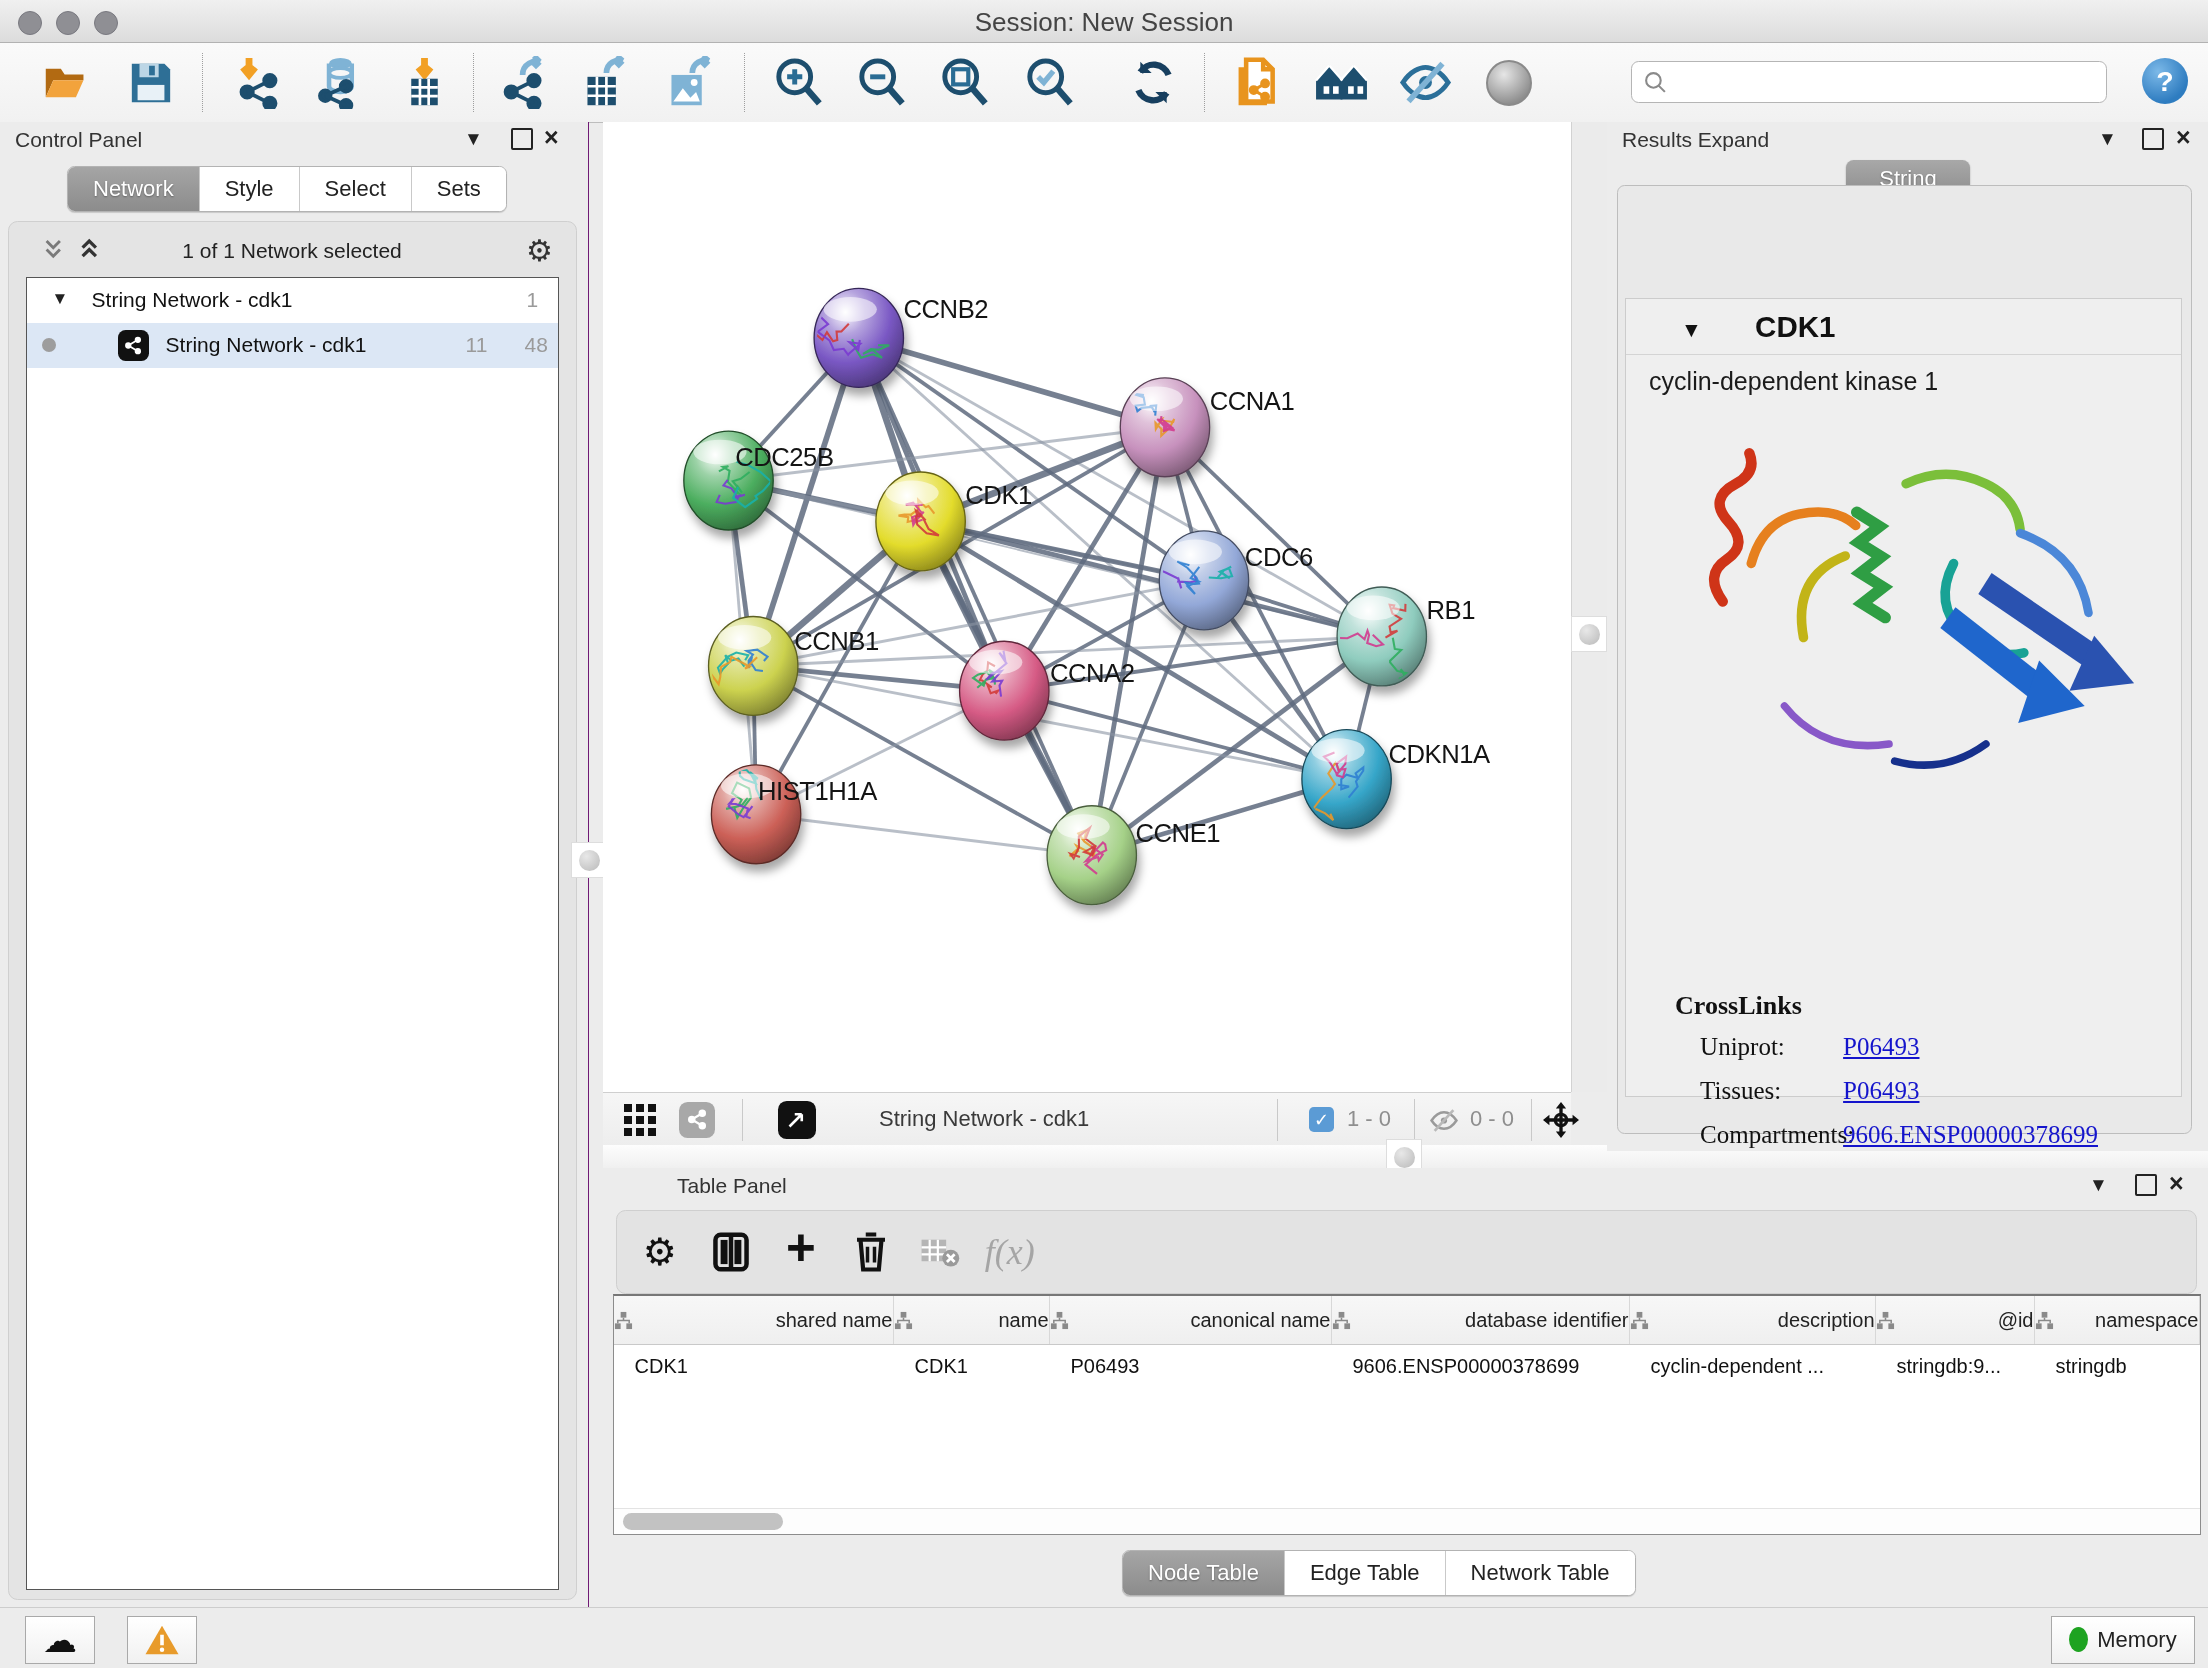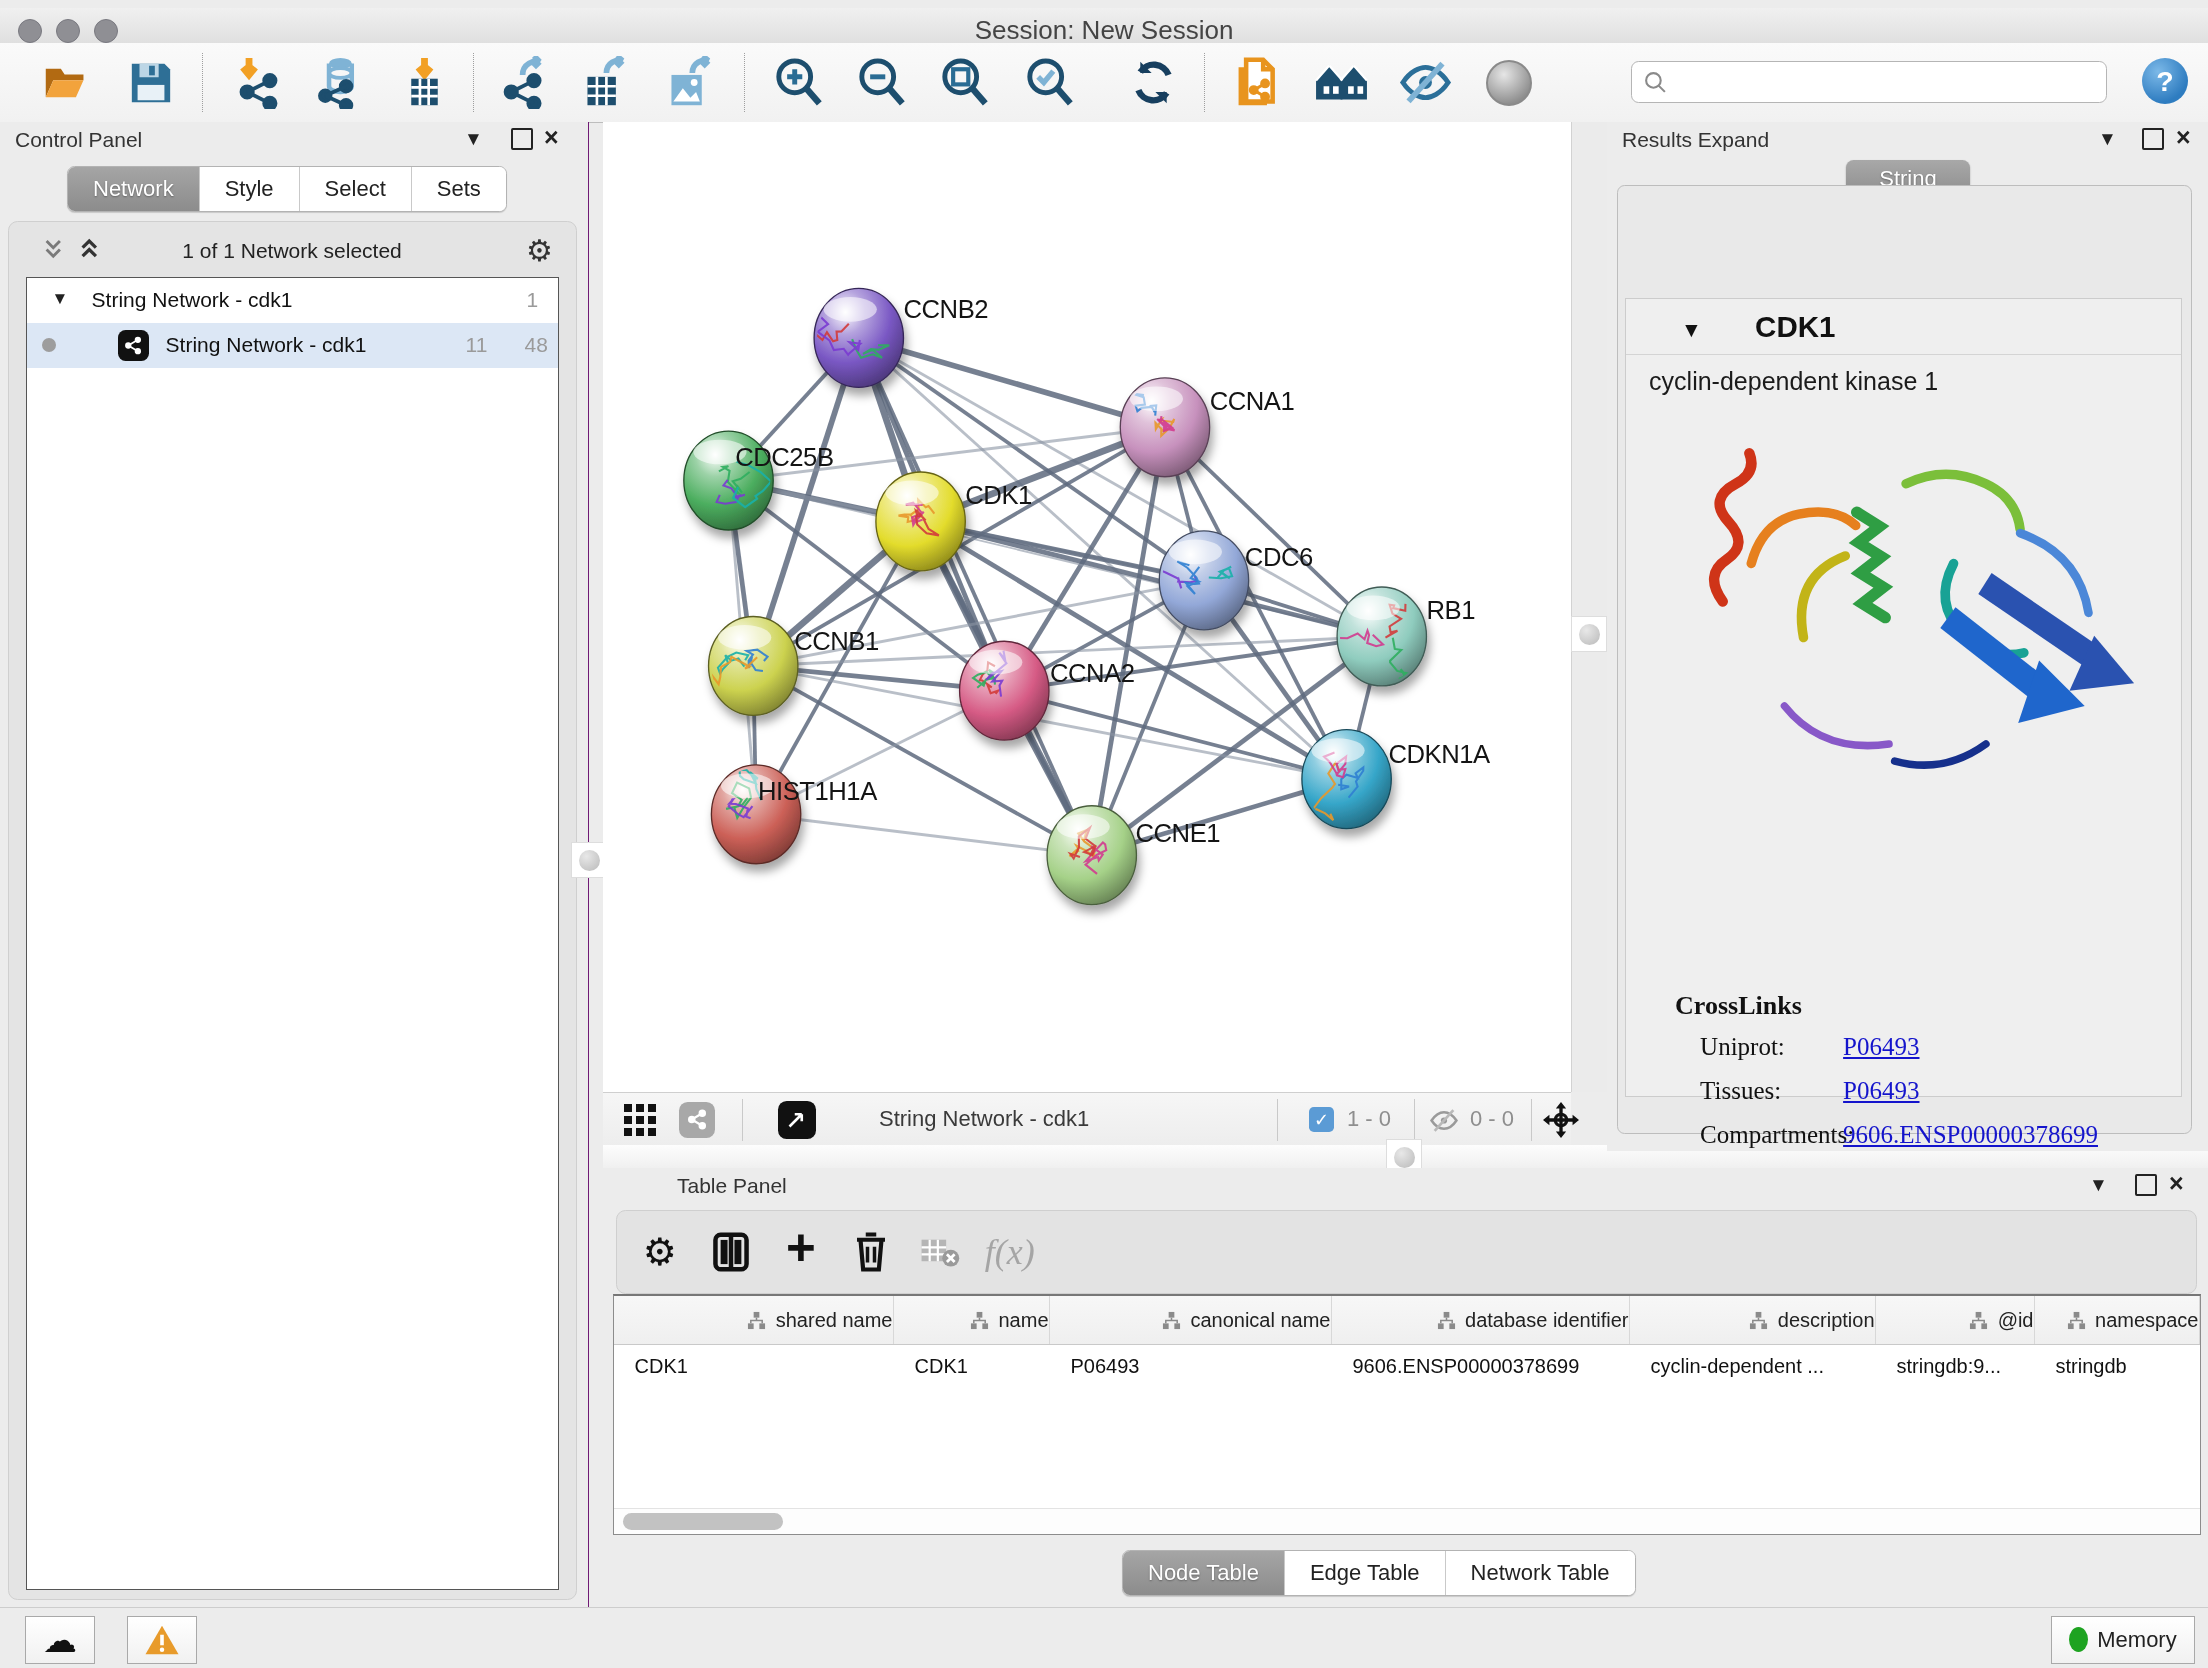--- a/index.html
+++ b/index.html
@@ -1,21 +1,21 @@
 <!DOCTYPE html>
 <html style="font-size:15px"><head>
 <meta charset="utf-8">
 <style>
   html,body{margin:0;padding:0;background:#d8d8d8;}
   .app{position:relative;width:2208px;height:1668px;background:#ececec;
        font-family:"Liberation Sans",sans-serif;color:#222;overflow:hidden;}
   .abs{position:absolute;}
   
   #titlebar{left:0;top:0;width:2208px;height:42px;
-    background:linear-gradient(#f0f0f0,#dcdcdc);border-bottom:1px solid #b2b2b2;margin-top:8px;}
+    background:linear-gradient(#f0f0f0,#dcdcdc);border-bottom:1px solid #b2b2b2;}
   .tl{position:absolute;top:10.5px;width:22px;height:22px;border-radius:50%;
       background:#8f8f94;border:1px solid #797980;}
   #win-title{position:absolute;left:0;right:0;top:6.7px;text-align:center;
       font-size:26px;color:#444;}
   
   #toolbar{left:0;top:43px;width:2208px;height:79px;background:linear-gradient(#fafafa,#f1f1f1);
       border-bottom:1px solid #bdbdbd;}
   .tbtn{position:absolute;top:13.3px;width:57px;height:53px;display:flex;
       align-items:center;justify-content:center;}
   .tsep{position:absolute;top:9.5px;height:59px;border-left:1.9px dotted #9e9e9e;}
@@ -99,21 +99,21 @@
   .cl-val{position:absolute;left:143px;color:#1414cc;text-decoration:underline;}
   
   #table-panel{left:603px;top:1168px;width:1605px;height:439px;background:#ececec;}
   #tp-toolbar{position:absolute;left:13.3px;top:42px;width:1579px;height:82px;background:#e3e3e3;
       border:1px solid #cfcfcf;border-radius:9.5px;}
   .tp-ic{position:absolute;top:15px;width:51px;height:51px;display:flex;align-items:center;justify-content:center;}
   #tbl{position:absolute;left:9.5px;top:126px;width:1586px;height:238px;background:#fff;
       border:1.9px solid #8c8c8c;border-top:2.9px solid #777;}
   .th-row{position:absolute;left:0;top:0;right:0;height:48px;background:linear-gradient(#f7f7f7,#efefef);
       border-bottom:1px solid #c9c9c9;display:flex;}
-  .th{position:relative;display:flex;align-items:center;justify-content:flex-end;gap:9.5px;
+  .th{position:relative;display:flex;align-items:center;justify-content:space-between;gap:9.5px;
       font-size:20px;color:#222;border-right:1px solid #d8d8d8;box-sizing:border-box;overflow:hidden;white-space:nowrap;}
   .td-row{position:absolute;left:0;top:49px;right:0;height:42px;display:flex;}
   .td{font-size:20px;color:#111;padding-left:21px;box-sizing:border-box;overflow:hidden;
       white-space:nowrap;display:flex;align-items:center;}
   #tbl-hscroll{position:absolute;left:0;right:0;bottom:0;height:25px;background:#fdfdfd;border-top:1px solid #e3e3e3;}
   #tbl-thumb{position:absolute;left:9.5px;top:3.8px;width:160px;height:17px;border-radius:8.6px;background:#c2c2c2;}
   #tp-tabs{position:absolute;left:519px;top:382px;}
   
   #statusbar{left:0;top:1607px;width:2208px;height:61px;background:#ececec;border-top:1px solid #cdcdcd;}
   .sb-btn{position:absolute;top:7.6px;width:68px;height:46px;background:linear-gradient(#ffffff,#f1f1f1);

